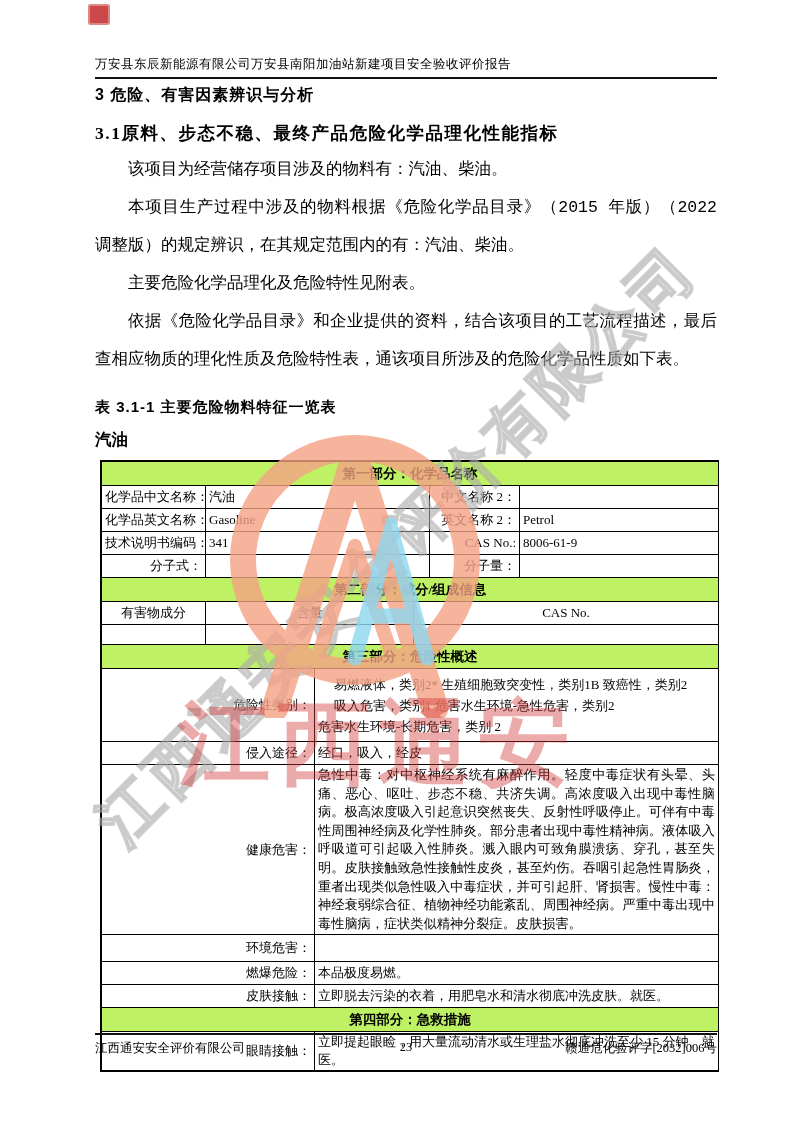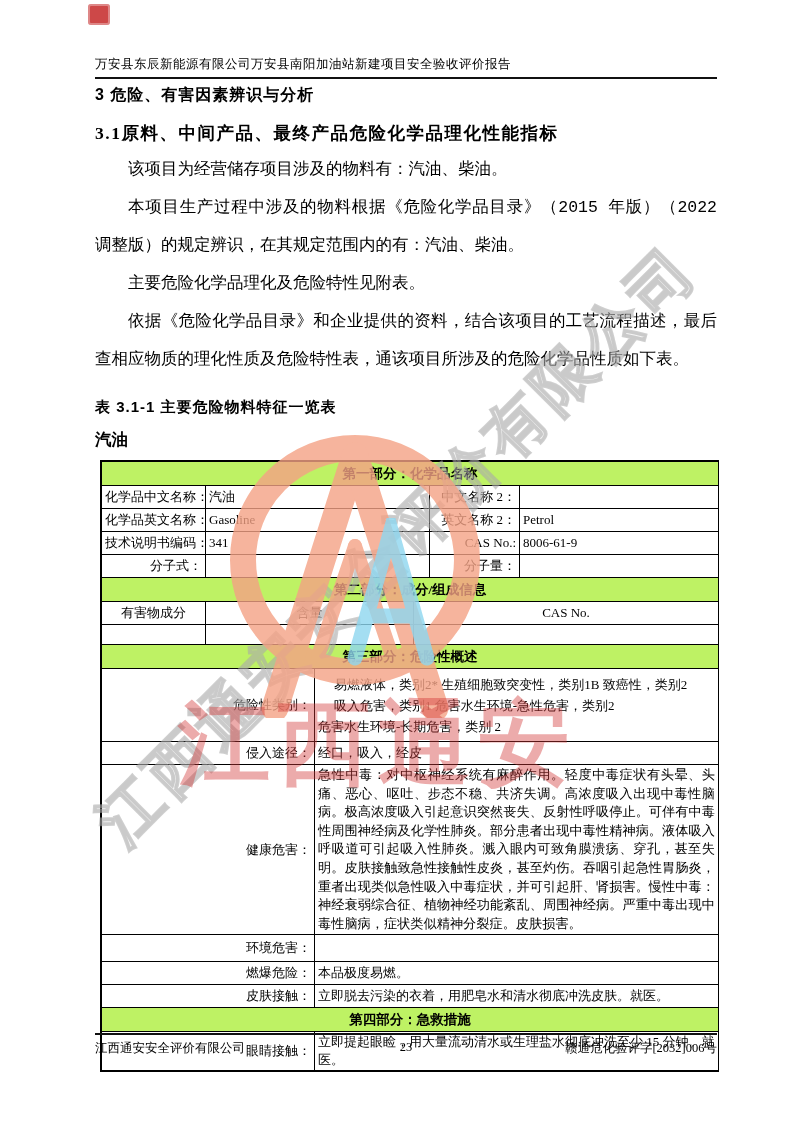--- a/index.html
+++ b/index.html
@@ -66,21 +66,21 @@
 </head>
 <body>
 
 <div class="page">
 
   <div class="content">
 
     <div class="doc-header">万安县东辰新能源有限公司万安县南阳加油站新建项目安全验收评价报告</div>
 
     <div class="h1">3 危险、有害因素辨识与分析</div>
-    <div class="h2">3.1原料、中间产品、最终产品危险化学品理化性能指标</div>
+    <div class="h2">3.1原料、步态不稳、最终产品危险化学品理化性能指标</div>
 
     <div class="paras">
       <div class="para">该项目为经营储存项目涉及的物料有：汽油、柴油。</div>
       <div class="para">本项目生产过程中涉及的物料根据《危险化学品目录》（2015 年版）（2022 调整版）的规定辨识，在其规定范围内的有：汽油、柴油。</div>
       <div class="para">主要危险化学品理化及危险特性见附表。</div>
       <div class="para">依据《危险化学品目录》和企业提供的资料，结合该项目的工艺流程描述，最后查相应物质的理化性质及危险特性表，通该项目所涉及的危险化学品性质如下表。</div>
     </div>
 
     <div class="tbl-caption">表 3.1-1  主要危险物料特征一览表</div>
     <div class="material">汽油</div>

